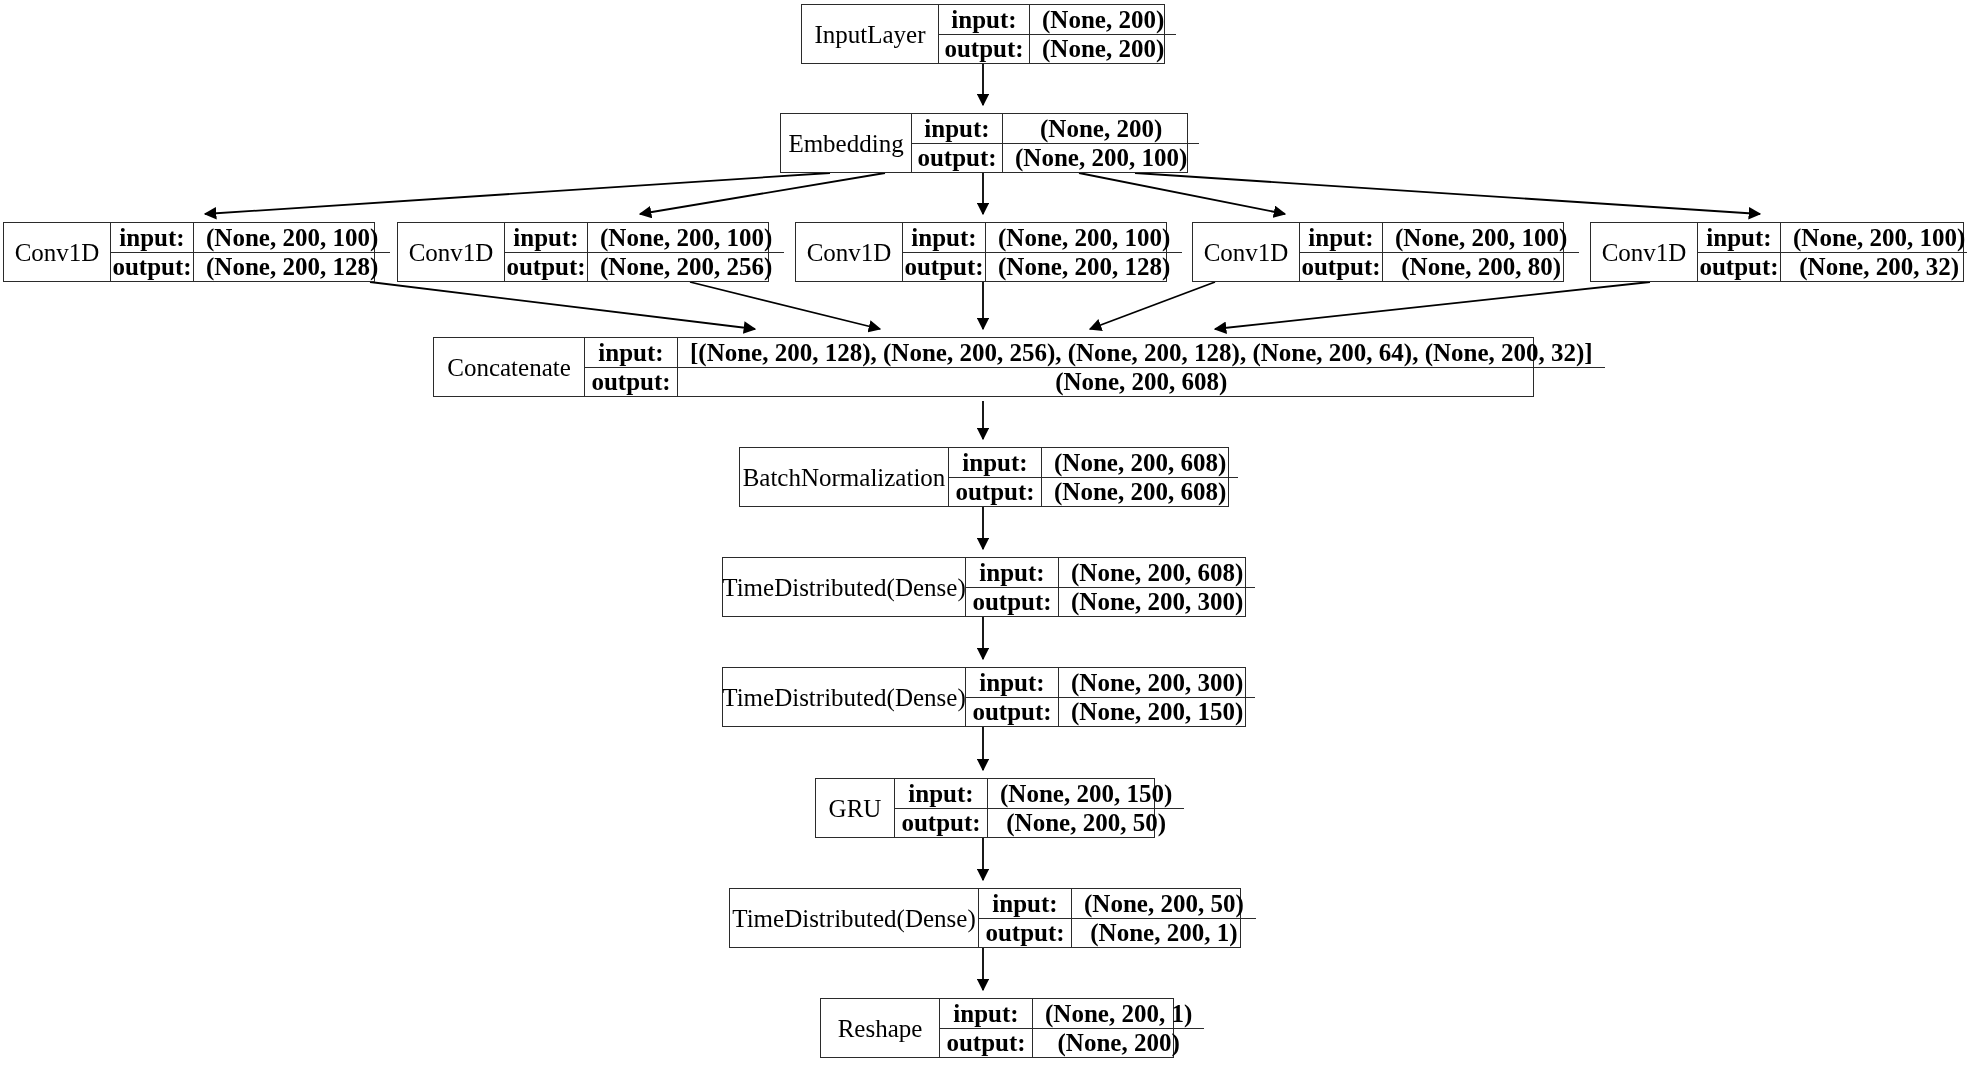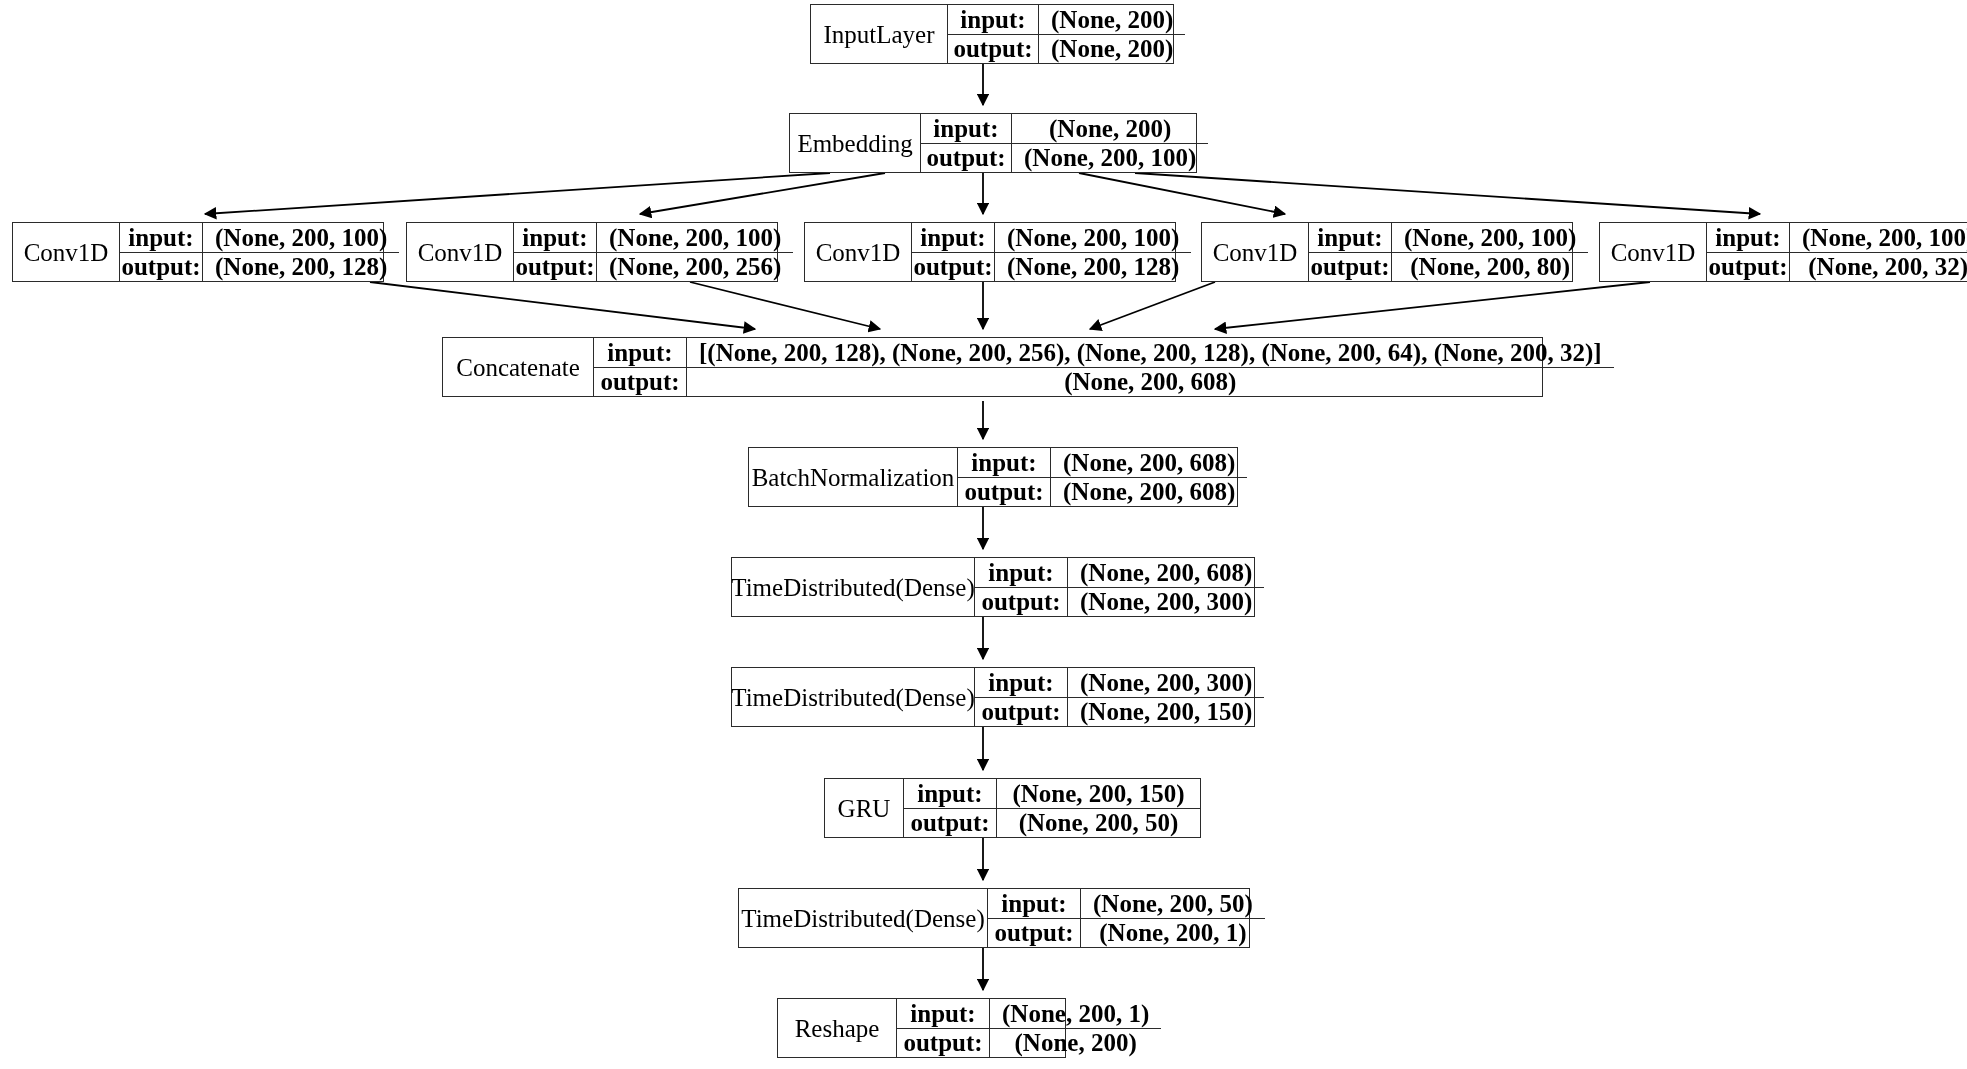--- a/index.html
+++ b/index.html
@@ -16,21 +16,20 @@
     overflow: hidden;
   }
   
   .node {
     position: absolute;
     display: flex;
     border: 1.6px solid #2b2b2b;
     background: #ffffff;
     box-sizing: border-box;
     line-height: 1;
-    margin-left: 9px;
   }
   .node .name-cell {
     display: flex;
     align-items: center;
     justify-content: center;
     padding: 0 14px;
     white-space: nowrap;
     font-size: 25px;
     color: #000;
     box-sizing: border-box;
@@ -252,21 +251,21 @@
           <div class="io-row">
             <div class="io-label" style="width: 92px; min-width: 92px;">input:</div>
             <div class="io-value">(None, 200, 300)</div>
           </div>
           <div class="io-row second">
             <div class="io-label" style="width: 92px; min-width: 92px;">output:</div>
             <div class="io-value">(None, 200, 150)</div>
           </div>
         </div>
       </div>
-      <div class="node" style="left: 815px; top: 778px; width: 377px; height: 60px;">
+      <div class="node" style="left: 815px; top: 778px; width: 340px; height: 60px;">
         <div class="name-cell" style="width: 78px; min-width: 78px;">GRU</div>
         <div class="io-block">
           <div class="io-row">
             <div class="io-label" style="width: 92px; min-width: 92px;">input:</div>
             <div class="io-value">(None, 200, 150)</div>
           </div>
           <div class="io-row second">
             <div class="io-label" style="width: 92px; min-width: 92px;">output:</div>
             <div class="io-value">(None, 200, 50)</div>
           </div>
@@ -278,21 +277,21 @@
           <div class="io-row">
             <div class="io-label" style="width: 92px; min-width: 92px;">input:</div>
             <div class="io-value">(None, 200, 50)</div>
           </div>
           <div class="io-row second">
             <div class="io-label" style="width: 92px; min-width: 92px;">output:</div>
             <div class="io-value">(None, 200, 1)</div>
           </div>
         </div>
       </div>
-      <div class="node" style="left: 768px; top: 998px; width: 289px; height: 60px;">
+      <div class="node" style="left: 820px; top: 998px; width: 354px; height: 60px;">
         <div class="name-cell" style="width: 118px; min-width: 118px;">Reshape</div>
         <div class="io-block">
           <div class="io-row">
             <div class="io-label" style="width: 92px; min-width: 92px;">input:</div>
             <div class="io-value">(None, 200, 1)</div>
           </div>
           <div class="io-row second">
             <div class="io-label" style="width: 92px; min-width: 92px;">output:</div>
             <div class="io-value">(None, 200)</div>
           </div>

